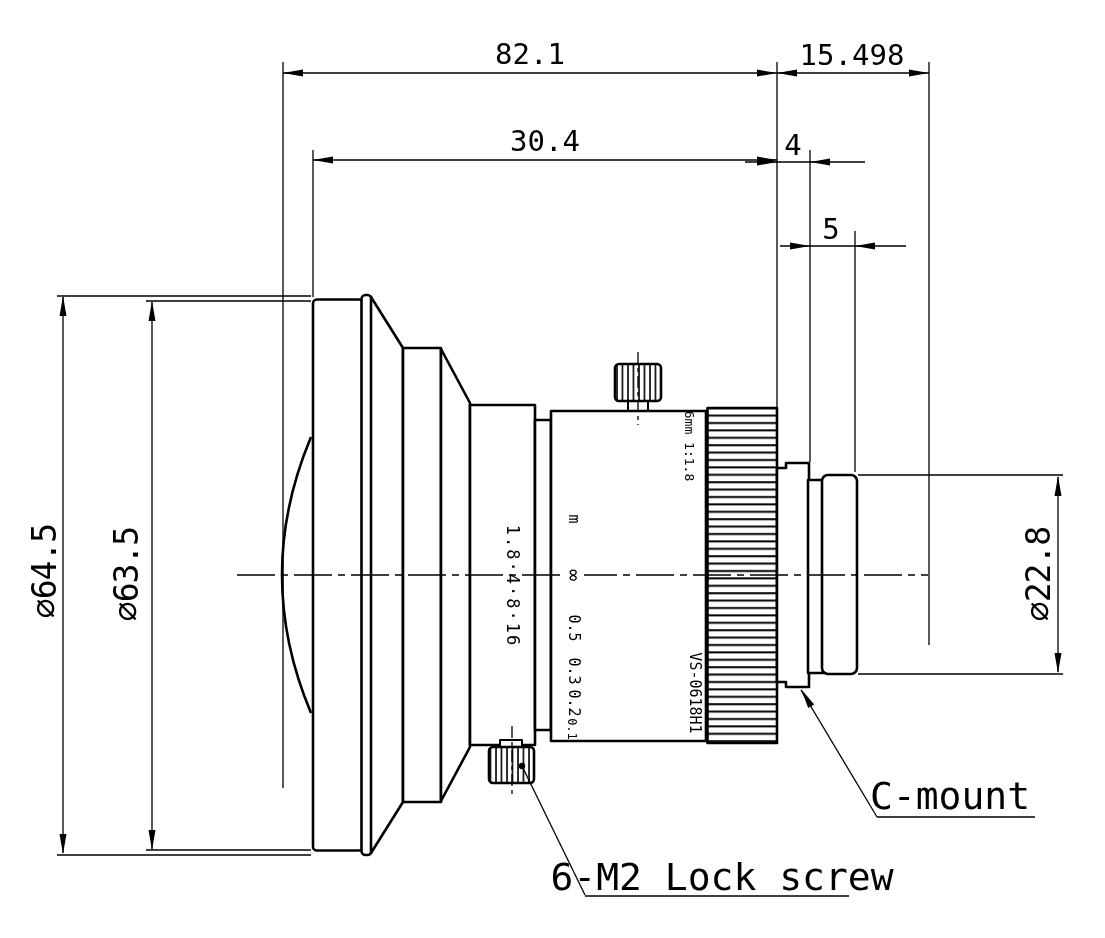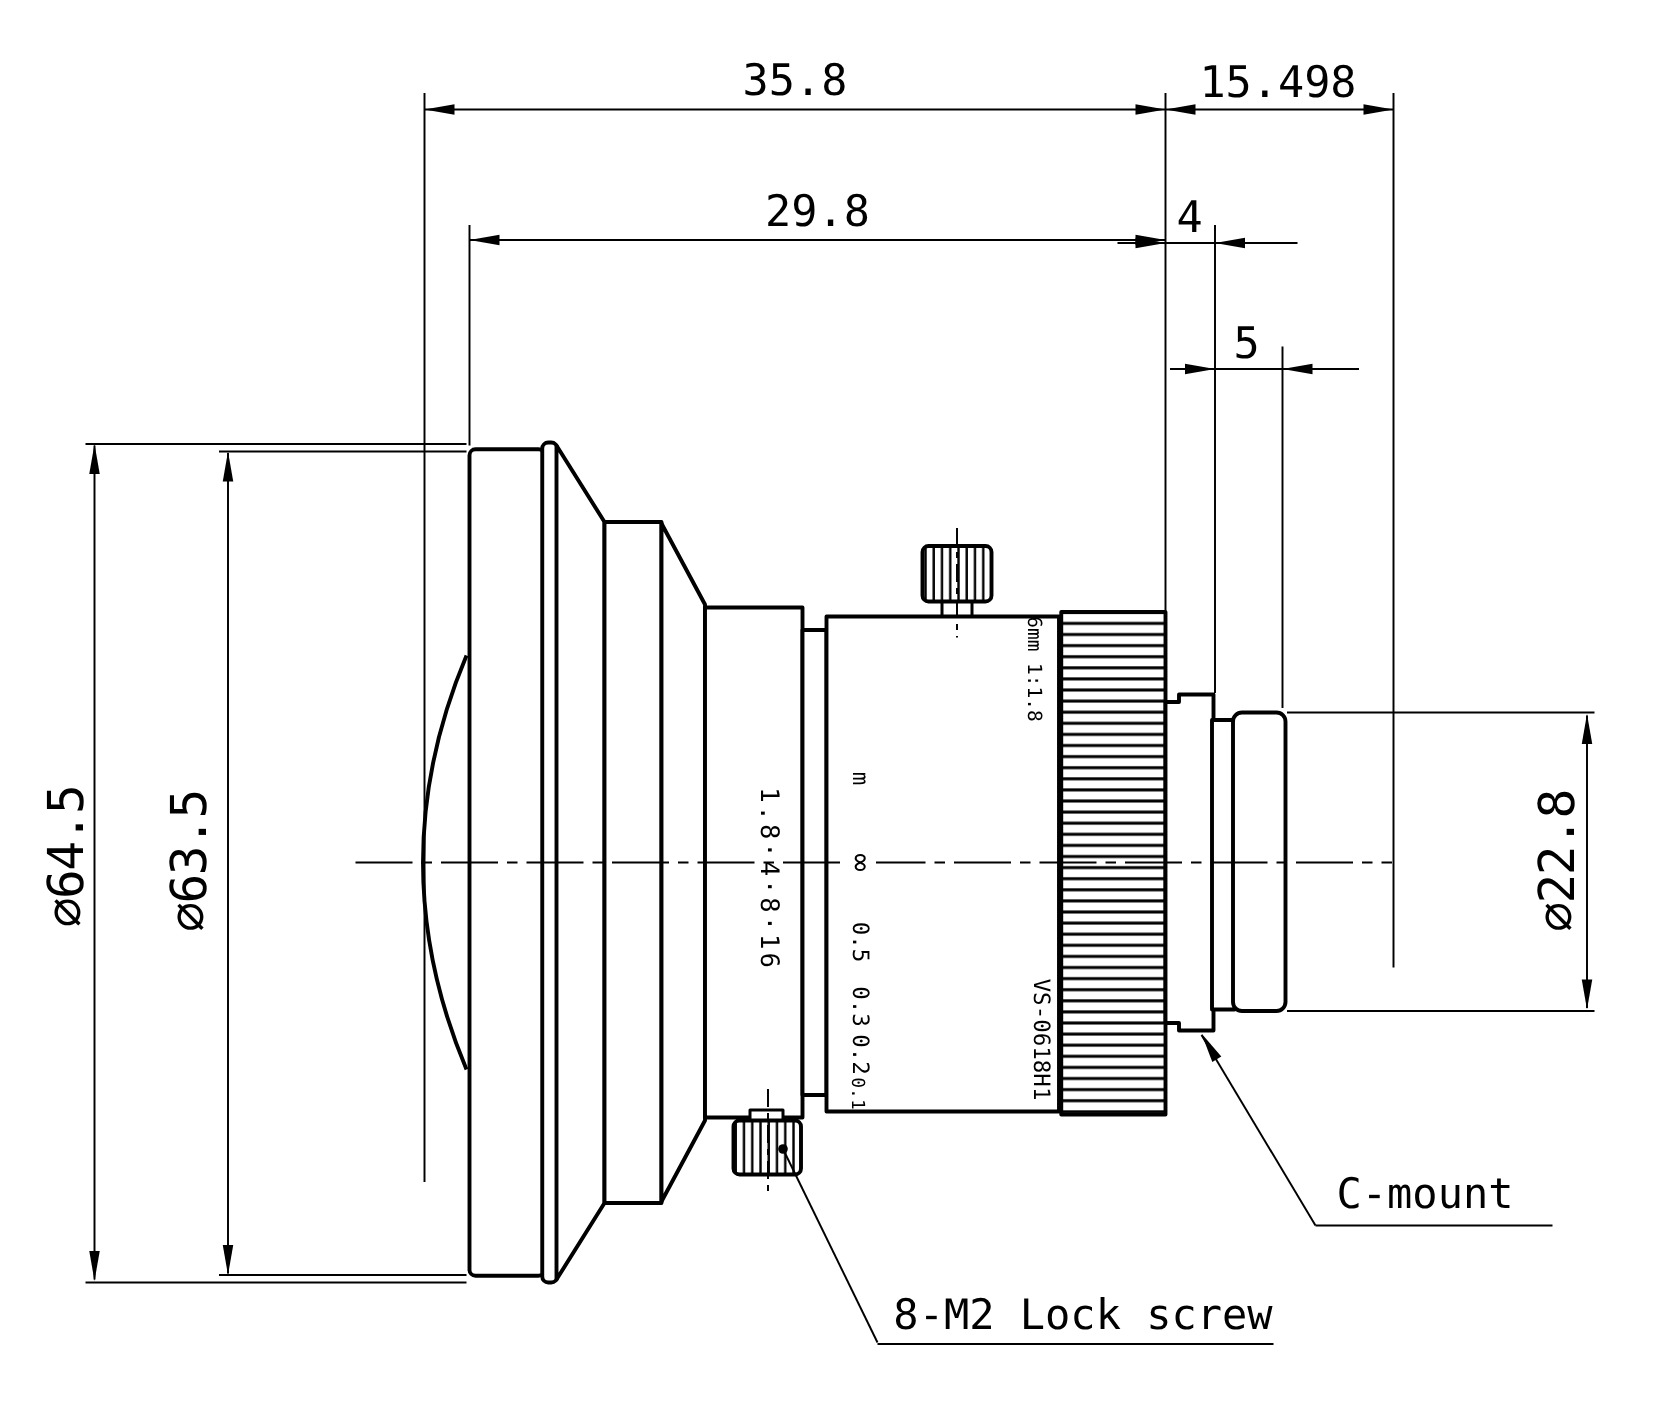--- a/index.html
+++ b/index.html
@@ -5,21 +5,21 @@
   html,body{margin:0;padding:0;background:#ffffff;}
   #stage{position:relative;width:1105px;height:938px;background:#ffffff;overflow:hidden;
          font-family:"DejaVu Sans Mono", monospace;color:#000;}
   #stage svg{position:absolute;left:0;top:0;}
   .t{position:absolute;white-space:pre;line-height:1;}
   .ctr{transform:translate(-50%,-50%);}
   .rot270{transform:translate(-50%,-50%) rotate(-90deg);}
   .rot90{transform:translate(-50%,-50%) rotate(90deg);}
   .dim{font-size:29px;}
   .side{font-size:33px;letter-spacing:-1px;}
-  .lbl{font-size:28px;}
+  .lbl{font-size:38px;}
   .wbg{background:#fff;padding:0 2px;}
 </style>
 </head>
 <body>
 
 <div id="stage">
 
 <svg width="1105" height="938" viewBox="0 0 1105 938">
   <defs>
     <pattern id="knurlH" width="10" height="7.4" patternUnits="userSpaceOnUse">
@@ -121,31 +121,31 @@
     <polygon points="63,854 59.5,834 66.5,834"></polygon>
     <polygon points="152,301 148.5,321 155.5,321"></polygon>
     <polygon points="152,850 148.5,830 155.5,830"></polygon>
     <polygon points="1058,476 1054.5,496 1061.5,496"></polygon>
     <polygon points="1058,673 1054.5,653 1061.5,653"></polygon>
     <polygon points="801,689 808.2,708 814.2,704.4"></polygon>
     <circle cx="522" cy="766" r="3.2"></circle>
   </g>
 </svg>
 
-<div class="t ctr dim" style="left:530px;top:54px;">35.8</div>
+<div class="t ctr dim" style="left:530px;top:54px;">82.1</div>
 <div class="t ctr dim" style="left:852px;top:55px;">15.498</div>
-<div class="t ctr dim" style="left:545px;top:141px;">29.8</div>
+<div class="t ctr dim" style="left:545px;top:141px;">30.4</div>
 <div class="t ctr dim" style="left:793px;top:145px;">4</div>
 <div class="t ctr dim" style="left:831px;top:229px;">5</div>
 <div class="t rot270 side" style="left:44px;top:571px;">∅64.5</div>
 <div class="t rot270 side" style="left:126px;top:574px;">∅63.5</div>
 <div class="t rot270 side" style="left:1038px;top:574px;">∅22.8</div>
 
 <div class="t ctr lbl" style="left:950px;top:796px;">C-mount</div>
-<div class="t ctr lbl" style="left:722px;top:877px;">8-M2 Lock screw</div>
+<div class="t ctr lbl" style="left:722px;top:877px;">6-M2 Lock screw</div>
 
 <div class="t rot90" style="left:689px;top:446px;font-size:13px;">6mm 1:1.8</div>
 <div class="t rot90" style="left:694px;top:693px;font-size:15px;">VS-0618H1</div>
 <div class="t rot90" style="left:573px;top:519px;font-size:15px;">m</div>
 <div class="t rot90 wbg" style="left:574px;top:575px;font-size:20px;">∞</div>
 <div class="t rot90" style="left:573px;top:628px;font-size:15px;">0.5</div>
 <div class="t rot90" style="left:573px;top:671px;font-size:15px;">0.3</div>
 <div class="t rot90" style="left:573px;top:703px;font-size:15px;">0.2</div>
 <div class="t rot90" style="left:572px;top:729px;font-size:12px;">0.1</div>
 <div class="t rot90" style="left:512px;top:586px;font-size:17px;letter-spacing:2px;">1.8·4·8·16</div>

